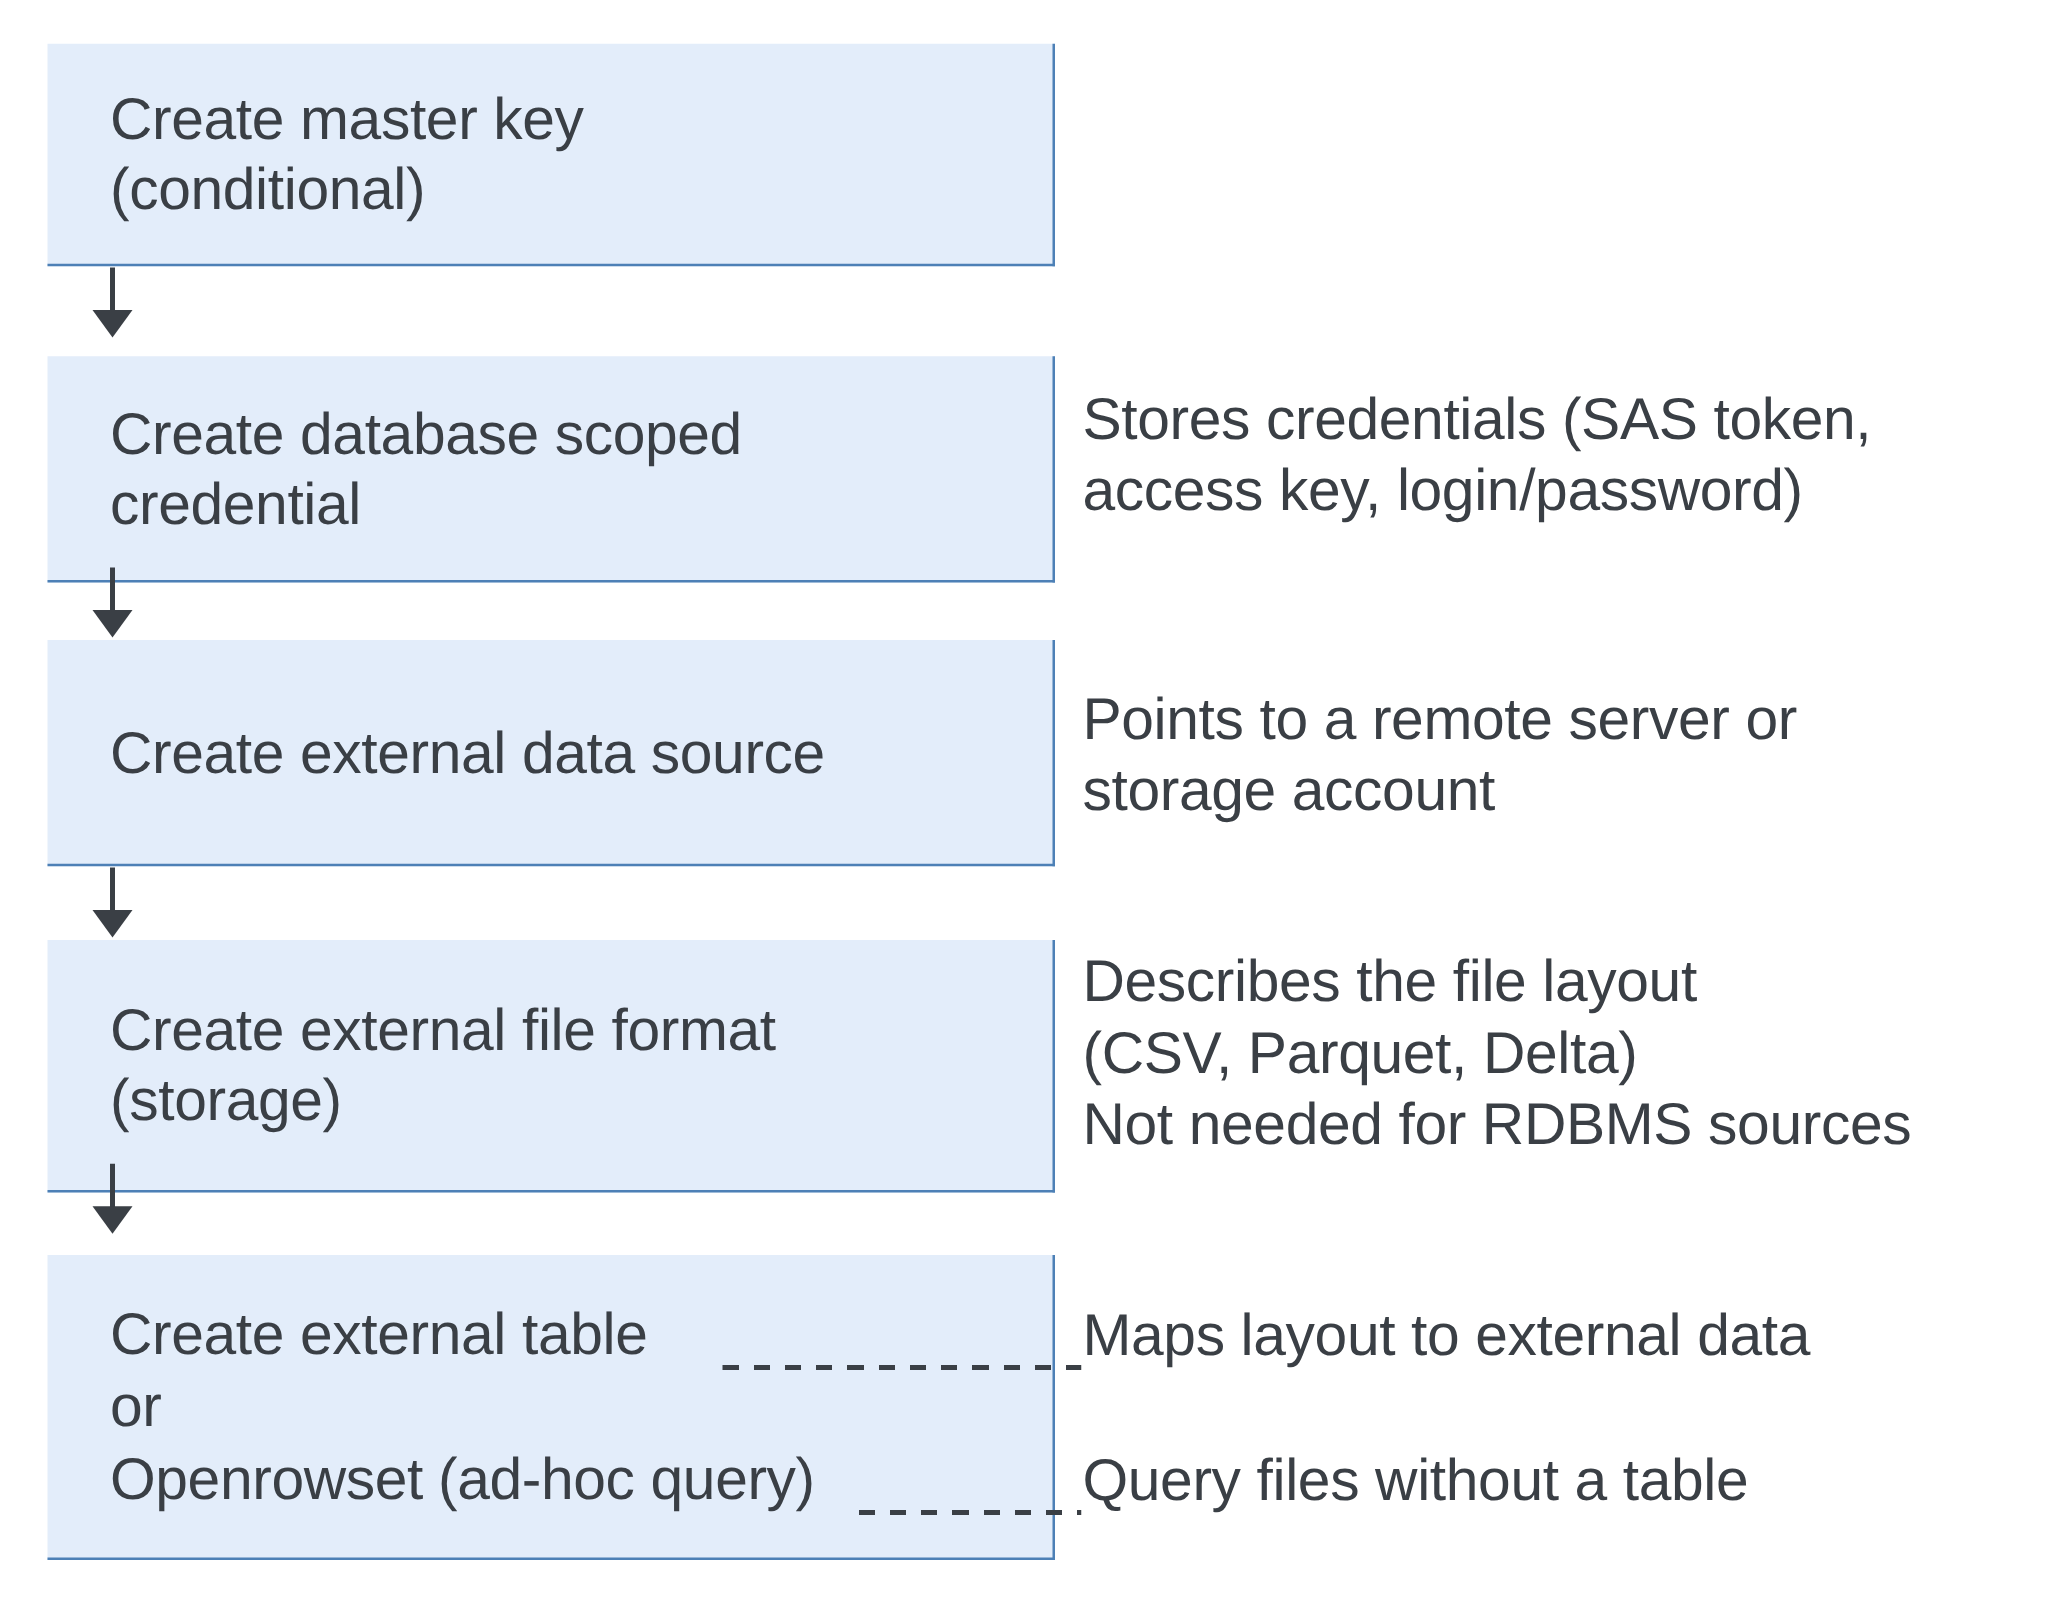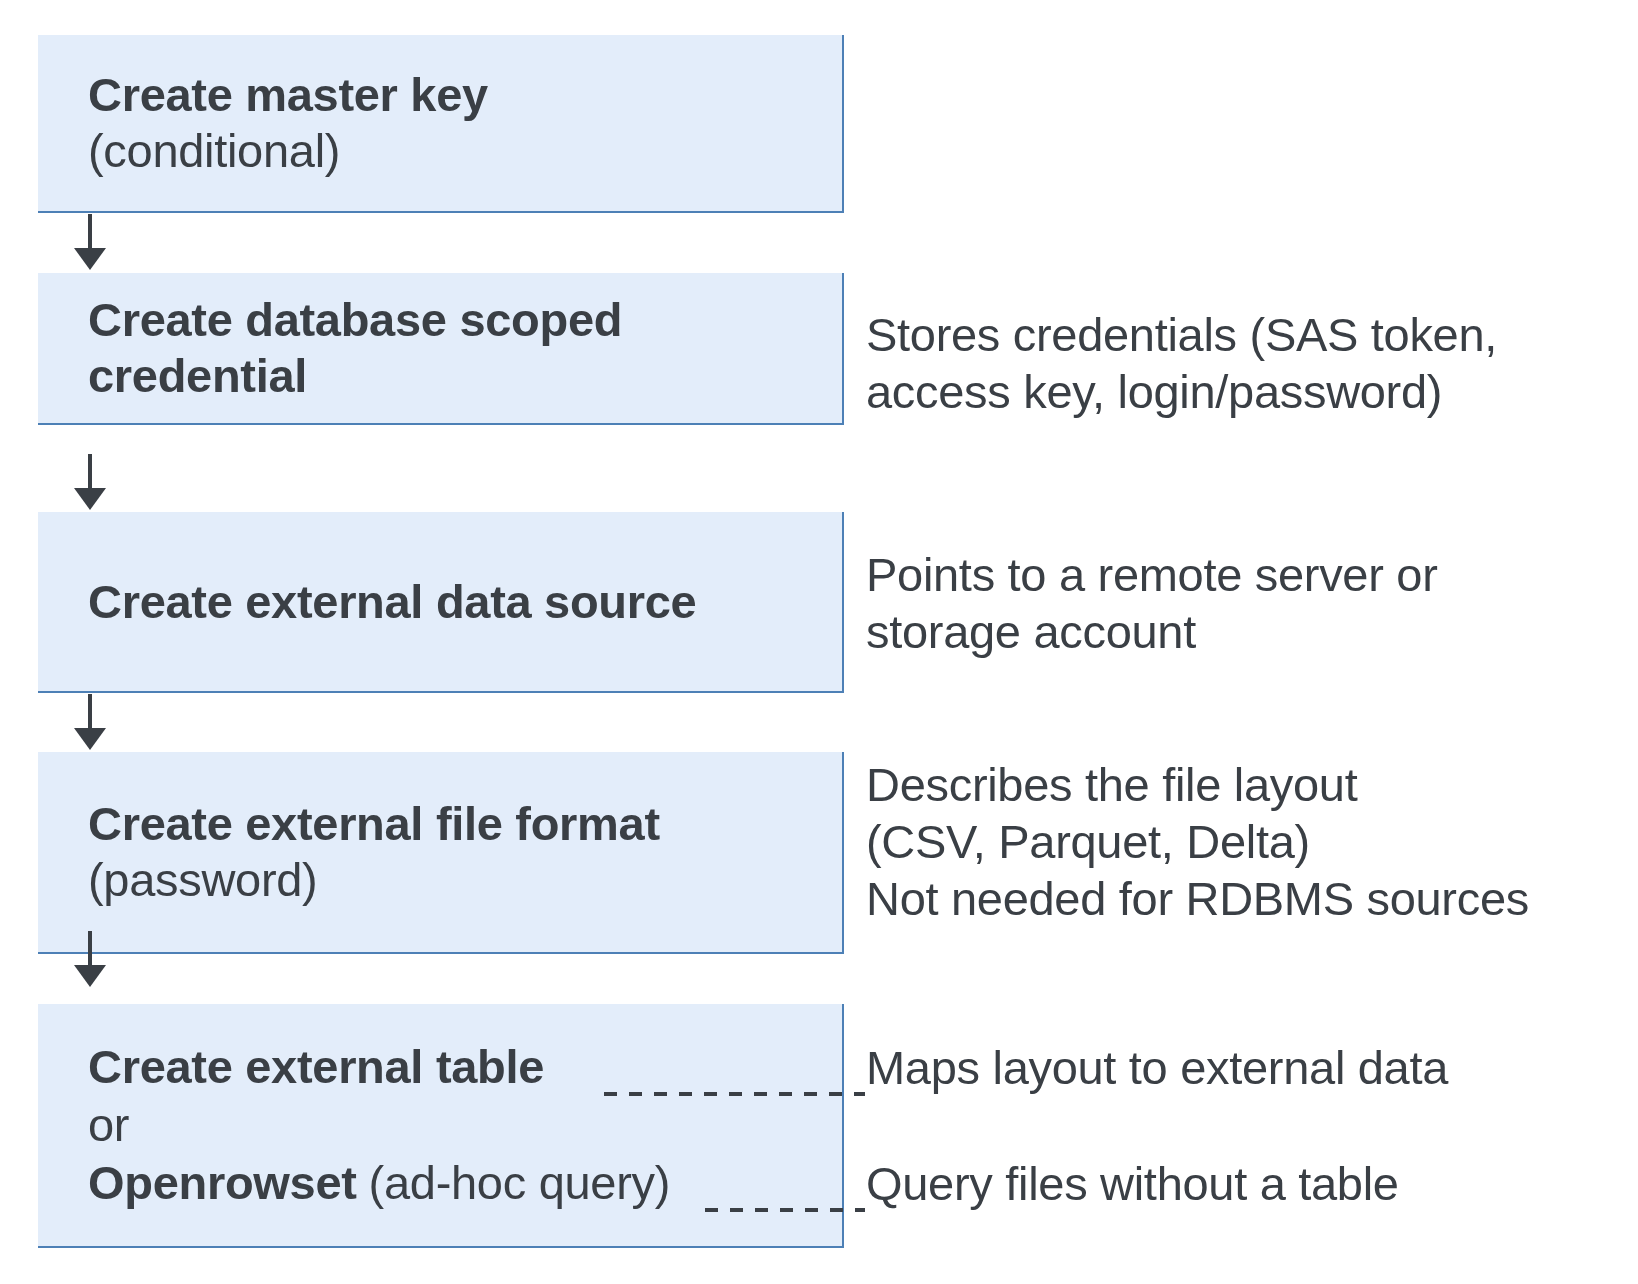--- a/index.html
+++ b/index.html
@@ -28,23 +28,23 @@
     background: var(--box-fill);
     border-right: 2px solid var(--box-border);
     border-bottom: 2px solid var(--box-border);
     display: flex;
     flex-direction: column;
     justify-content: center;
     padding-left: 50px;
     font-size: 47px;
     line-height: 56px;
   }
-  .flow-box .bold { font-weight: bold; }
+  .flow-box .bold { font-weight: normal; }
   .box-1 { top: 35px;   height: 178px; }
-  .box-2 { top: 273px;  height: 152px; }
+  .box-2 { top: 285px;  height: 181px; }
   .box-3 { top: 512px;  height: 181px; }
   .box-4 { top: 752px;  height: 202px; }
   .box-5 { top: 1004px; height: 244px; line-height: 58px; }
   .box-5 .line { display: flex; align-items: flex-end; height: 58px; }
   .reg-after { margin-left: 12px; }
   
   .dash {
     flex: 1 0 auto;
     height: 4px;
     background: repeating-linear-gradient(90deg, var(--ink) 0 13px, transparent 13px 25px);
@@ -125,21 +125,21 @@
   <div class="flow-box box-3">
     <div class="bold">Create external data source</div>
   </div>
   <div class="arrow arrow-3">
     <div class="stem"></div>
     <div class="head"></div>
   </div>
 
   <div class="flow-box box-4">
     <div class="bold">Create external file format</div>
-    <div>(password)</div>
+    <div>(storage)</div>
   </div>
   <div class="arrow arrow-4">
     <div class="stem"></div>
     <div class="head"></div>
   </div>
 
   <div class="flow-box box-5">
     <div class="line">
       <span class="bold">Create external table</span>
       <span class="dash dash-top"></span>

